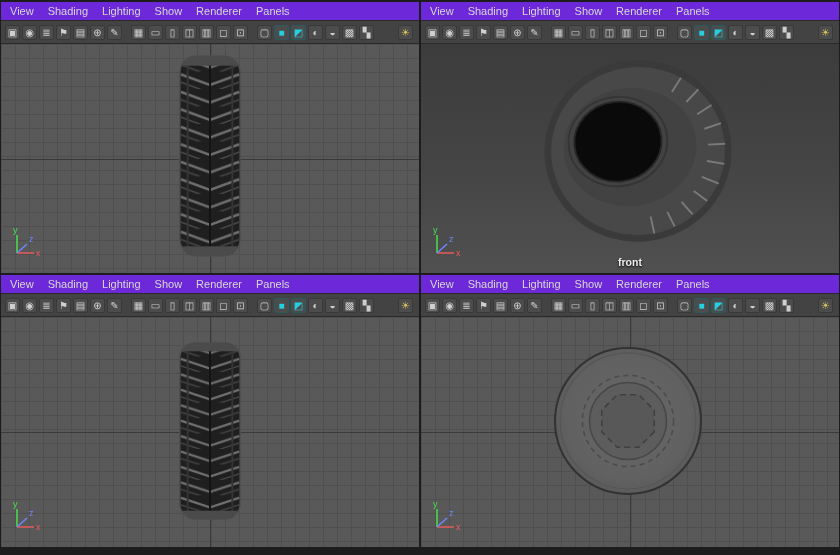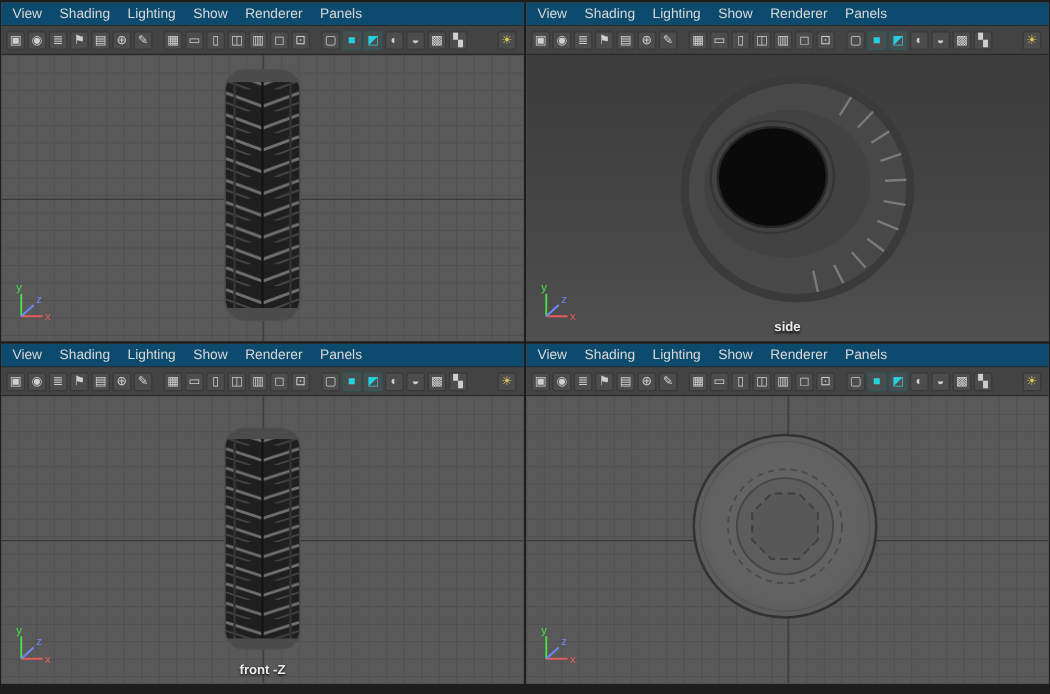--- a/index.html
+++ b/index.html
@@ -11,21 +11,21 @@
     grid-template-rows:271px 272px;
     gap:2px;
     padding:2px 1px 8px 1px;
     background:#1d1d1d;
     font-family:"Liberation Sans",sans-serif;
     overflow:hidden;
   }
   .viewport{display:flex;flex-direction:column;background:#595959;overflow:hidden;}
   .vp-menubar{
     display:flex;align-items:center;height:19px;flex:0 0 19px;
-    background:#0c4a6e;border-bottom:1px solid #2a2a2a;padding-left:2px;
+    background:#6d28d9;border-bottom:1px solid #2a2a2a;padding-left:2px;
   }
   .menu-item{color:#d8d8d8;font-size:11px;padding:2px 7px;cursor:default;white-space:nowrap;}
   .vp-toolbar{
     display:flex;align-items:center;height:23px;flex:0 0 23px;
     background:#434343;border-bottom:1px solid #2a2a2a;padding:0 3px;
   }
   .tb-icon{
     width:15px;height:15px;margin:0 1px;
     font-size:10px;line-height:14px;text-align:center;
     color:#cfcfcf;background:#4c4c4c;border:1px solid #393939;border-radius:2px;
@@ -181,21 +181,21 @@
         </g>
       </svg>
       <svg class="gizmo" viewBox="0 0 36 36">
         <line x1="10" y1="28" x2="10" y2="10" stroke="#49e04d" stroke-width="1.5"></line>
         <line x1="10" y1="28" x2="27" y2="28" stroke="#e85b5b" stroke-width="1.5"></line>
         <line x1="10" y1="28" x2="20" y2="19" stroke="#6f86ff" stroke-width="1.5"></line>
         <text x="6" y="8" class="ax-y">y</text>
         <text x="29" y="31" class="ax-x">x</text>
         <text x="22" y="17" class="ax-z">z</text>
       </svg>
-      <div class="vp-label">side</div>
+      <div class="vp-label">front</div>
     </div>
   </div>
 
   <div class="viewport">
     <div class="vp-menubar">
         <span class="menu-item">View</span>
         <span class="menu-item">Shading</span>
         <span class="menu-item">Lighting</span>
         <span class="menu-item">Show</span>
         <span class="menu-item">Renderer</span>
@@ -251,21 +251,20 @@
         </g>
       </svg>
       <svg class="gizmo" viewBox="0 0 36 36">
         <line x1="10" y1="28" x2="10" y2="10" stroke="#49e04d" stroke-width="1.5"></line>
         <line x1="10" y1="28" x2="27" y2="28" stroke="#e85b5b" stroke-width="1.5"></line>
         <line x1="10" y1="28" x2="20" y2="19" stroke="#6f86ff" stroke-width="1.5"></line>
         <text x="6" y="8" class="ax-y">y</text>
         <text x="29" y="31" class="ax-x">x</text>
         <text x="22" y="17" class="ax-z">z</text>
       </svg>
-      <div class="vp-label">front -Z</div>
     </div>
   </div>
 
   <div class="viewport">
     <div class="vp-menubar">
         <span class="menu-item">View</span>
         <span class="menu-item">Shading</span>
         <span class="menu-item">Lighting</span>
         <span class="menu-item">Show</span>
         <span class="menu-item">Renderer</span>

